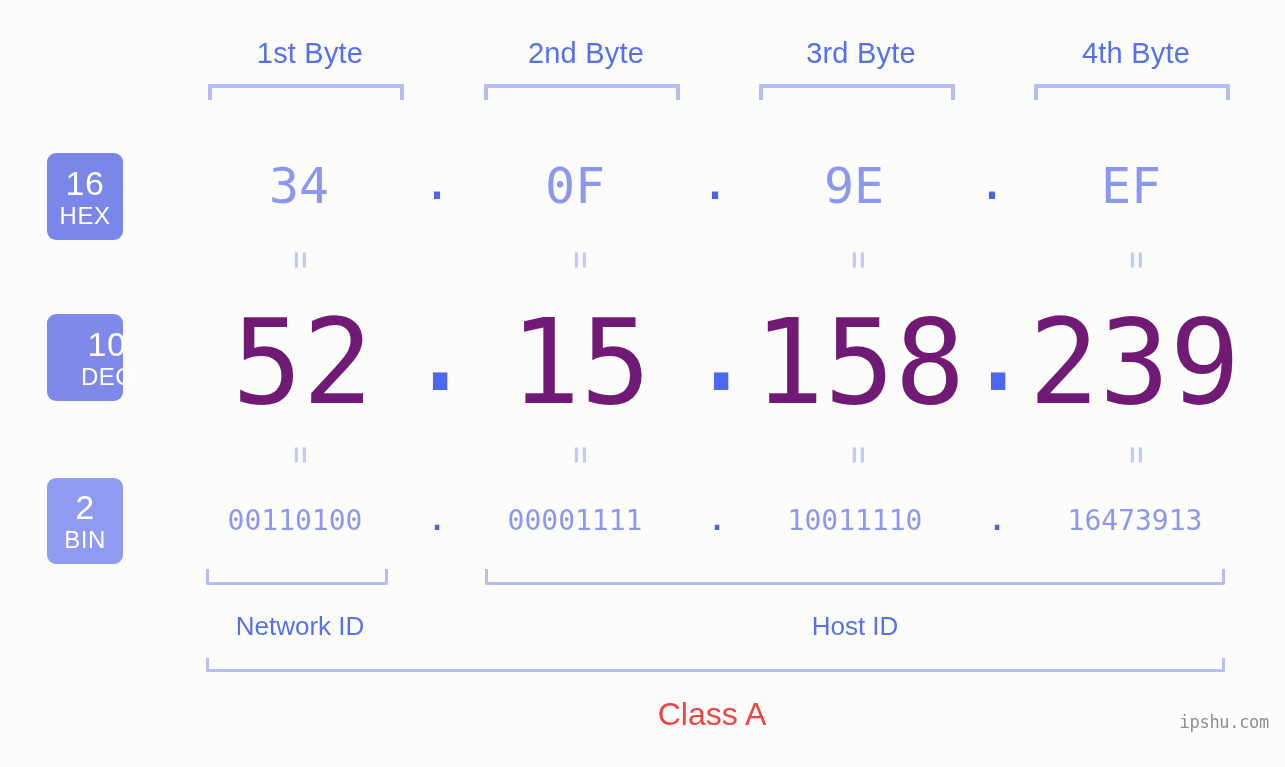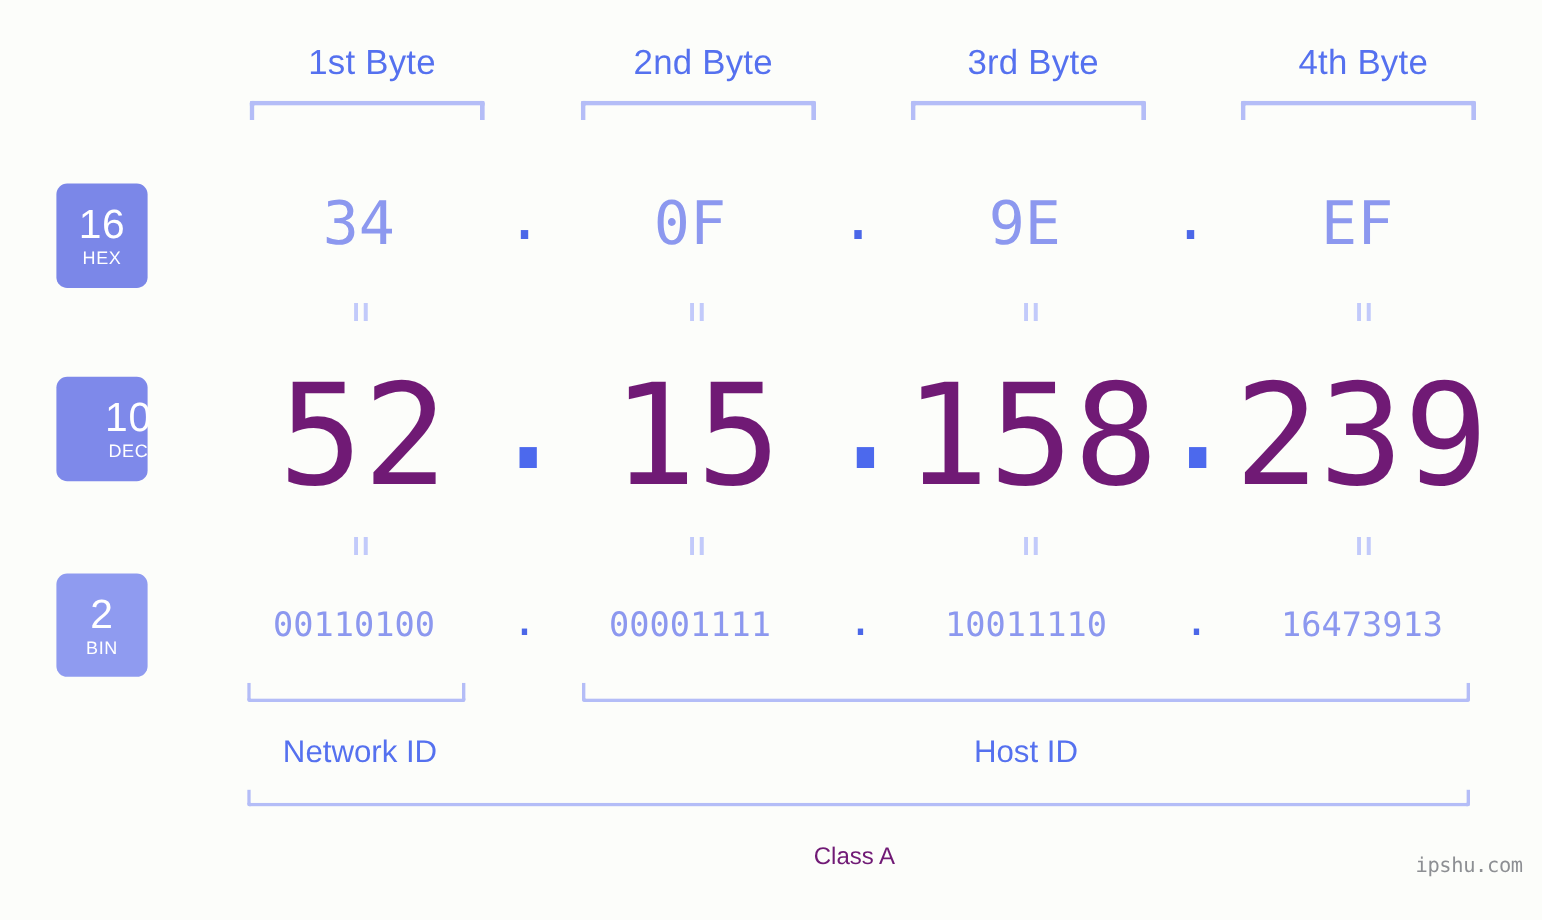--- a/index.html
+++ b/index.html
@@ -64,21 +64,21 @@
     justify-content: center;
     align-items: center;
     line-height: 1;
   }
   .badge .num {
     font-size: 34px;
     font-weight: 400;
     letter-spacing: 0.5px;
   }
   .badge .abbr {
-    font-size: 15px;
+    font-size: 24px;
     font-weight: 400;
     margin-top: 4px;
     letter-spacing: 0.5px;
   }
   #badge-hex { top: 153px; height: 87px; background: #7b87e8; }
   #badge-dec { top: 314px; height: 87px; background: #7e89ea; padding-left: 44px; }
   #badge-bin { top: 478px; height: 86px; background: #8f9bf0; }
 
   
   .hex-val {
@@ -185,22 +185,22 @@
     white-space: nowrap;
   }
 
   
   #class-label {
     position: absolute;
     top: 695px;
     height: 38px;
     line-height: 38px;
     text-align: center;
-    font-size: 20px;
-    color: #701a75;
+    font-size: 32px;
+    color: #ef4444;
     white-space: nowrap;
   }
 
   
   #watermark {
     position: absolute;
     right: 16px;
     top: 712px;
     font-family: "DejaVu Sans Mono", monospace;
     font-size: 17px;

